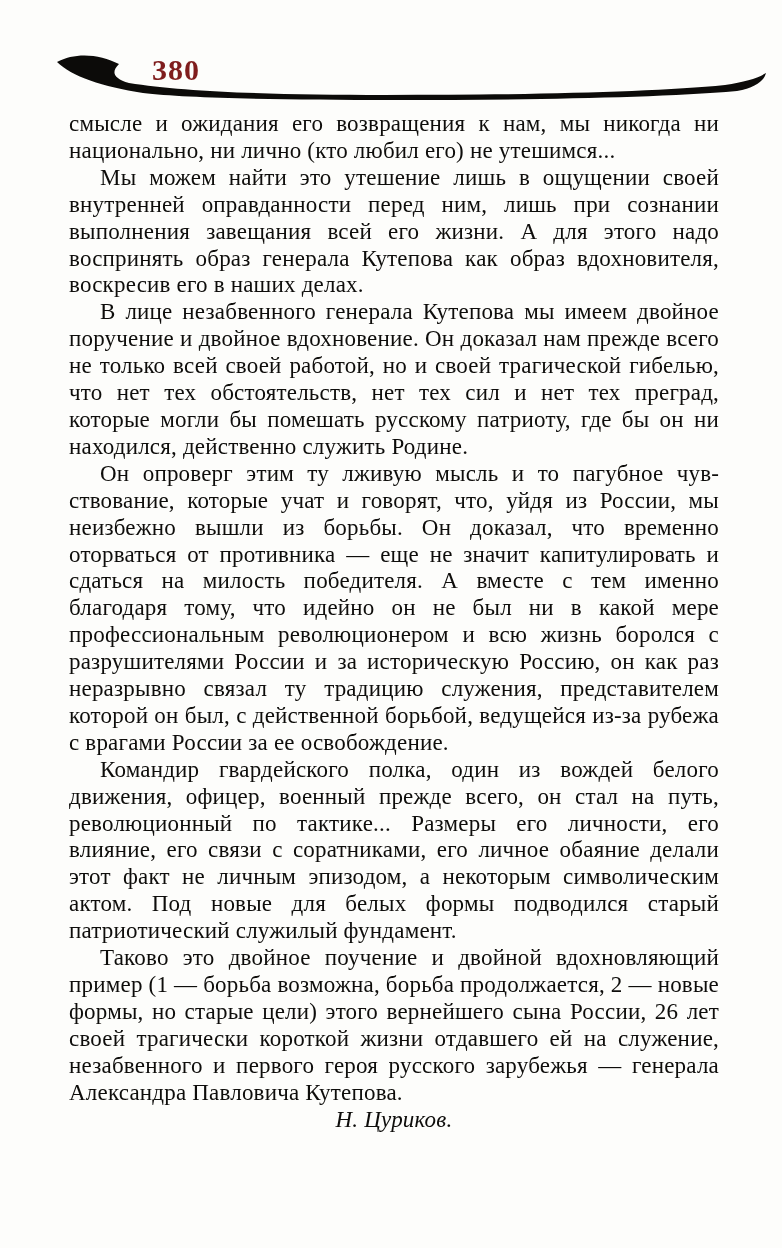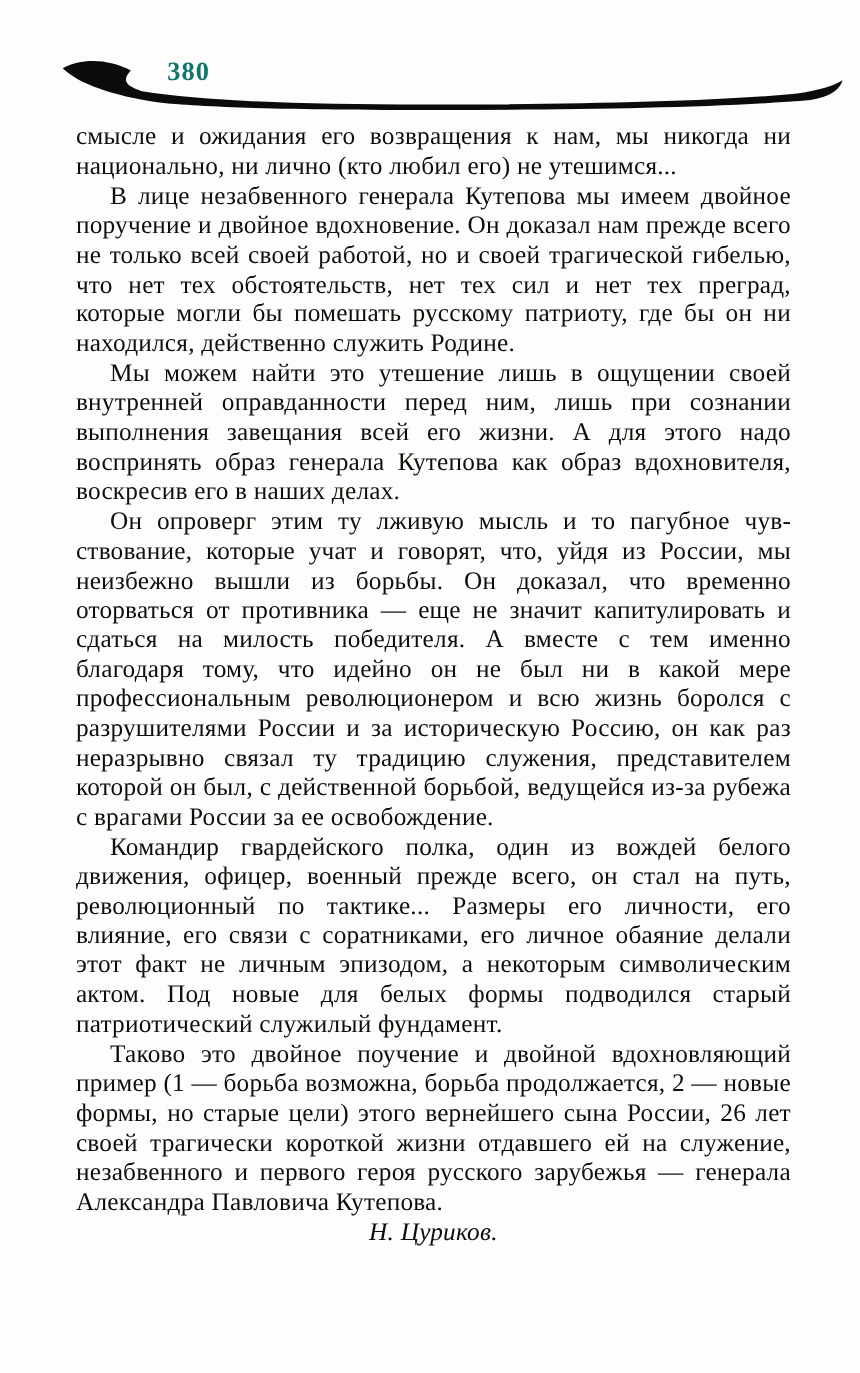--- a/index.html
+++ b/index.html
@@ -25,24 +25,24 @@
     left: 55px;
     top: 52px;
     width: 715px;
     height: 48px;
     display: block;
   }
   .page-number {
     position: absolute;
     left: 152px;
     top: 53px;
-    font-size: 24px;
+    font-size: 30px;
     font-weight: bold;
     letter-spacing: 1px;
-    color: #0f766e;
+    color: #7f1d1d;
   }
   .body-text {
     position: absolute;
     left: 69px;
     top: 111px;
     width: 650px;
     font-size: 23px;
     line-height: 26.9px;
     text-align: justify;
     letter-spacing: 0.2px;
@@ -81,21 +81,21 @@
            C709,29 700,36 682,39
            C600,46 470,48 340,48
            C220,48 130,46 88,41
            C48,35 16,24 2,10 Z"></path>
     </svg>
     <div class="page-number">380</div>
   </header>
 
   <main class="body-text">
     <p class="no-indent">смысле и ожидания его возвращения к нам, мы никогда ни национально, ни лично (кто любил его) не утешимся...</p>
+    <p>Мы можем найти это утешение лишь в ощущении сво­ей внутренней оправданности перед ним, лишь при со­знании выполнения завещания всей его жизни. А для это­го надо воспринять образ генерала Кутепова как образ вдохновителя, воскресив его в наших делах.</p>
     <p>В лице незабвенного генерала Кутепова мы имеем двойное поручение и двойное вдохновение. Он доказал нам прежде всего не только всей своей работой, но и сво­ей трагической гибелью, что нет тех обстоятельств, нет тех сил и нет тех преград, которые могли бы помешать русскому патриоту, где бы он ни находился, действенно служить Родине.</p>
-    <p>Мы можем найти это утешение лишь в ощущении сво­ей внутренней оправданности перед ним, лишь при со­знании выполнения завещания всей его жизни. А для это­го надо воспринять образ генерала Кутепова как образ вдохновителя, воскресив его в наших делах.</p>
     <p>Он опроверг этим ту лживую мысль и то пагубное чув­ствование, которые учат и говорят, что, уйдя из России, мы неизбежно вышли из борьбы. Он доказал, что времен­но оторваться от противника — еще не значит капитули­ровать и сдаться на милость победителя. А вместе с тем именно благодаря тому, что идейно он не был ни в какой мере профессиональным революционером и всю жизнь боролся с разрушителями России и за историческую Рос­сию, он как раз неразрывно связал ту традицию служе­ния, представителем которой он был, с действенной борь­бой, ведущейся из-за рубежа с врагами России за ее освобождение.</p>
     <p>Командир гвардейского полка, один из вождей белого движения, офицер, военный прежде всего, он стал на путь, революционный по тактике... Размеры его личности, его влияние, его связи с соратниками, его личное обаяние де­лали этот факт не личным эпизодом, а некоторым симво­лическим актом. Под новые для белых формы подводился старый патриотический служилый фундамент.</p>
     <p>Таково это двойное поучение и двойной вдохновляющий пример (1 — борьба возможна, борьба продолжается, 2 — новые формы, но старые цели) этого вернейшего сына Рос­сии, 26 лет своей трагически короткой жизни отдавшего ей на служение, незабвенного и первого героя русского зару­бежья — генерала Александра Павловича Кутепова.</p>
     <p class="signature">Н. Цуриков.</p>
   </main>
 
 </div>
 
 </body></html>

